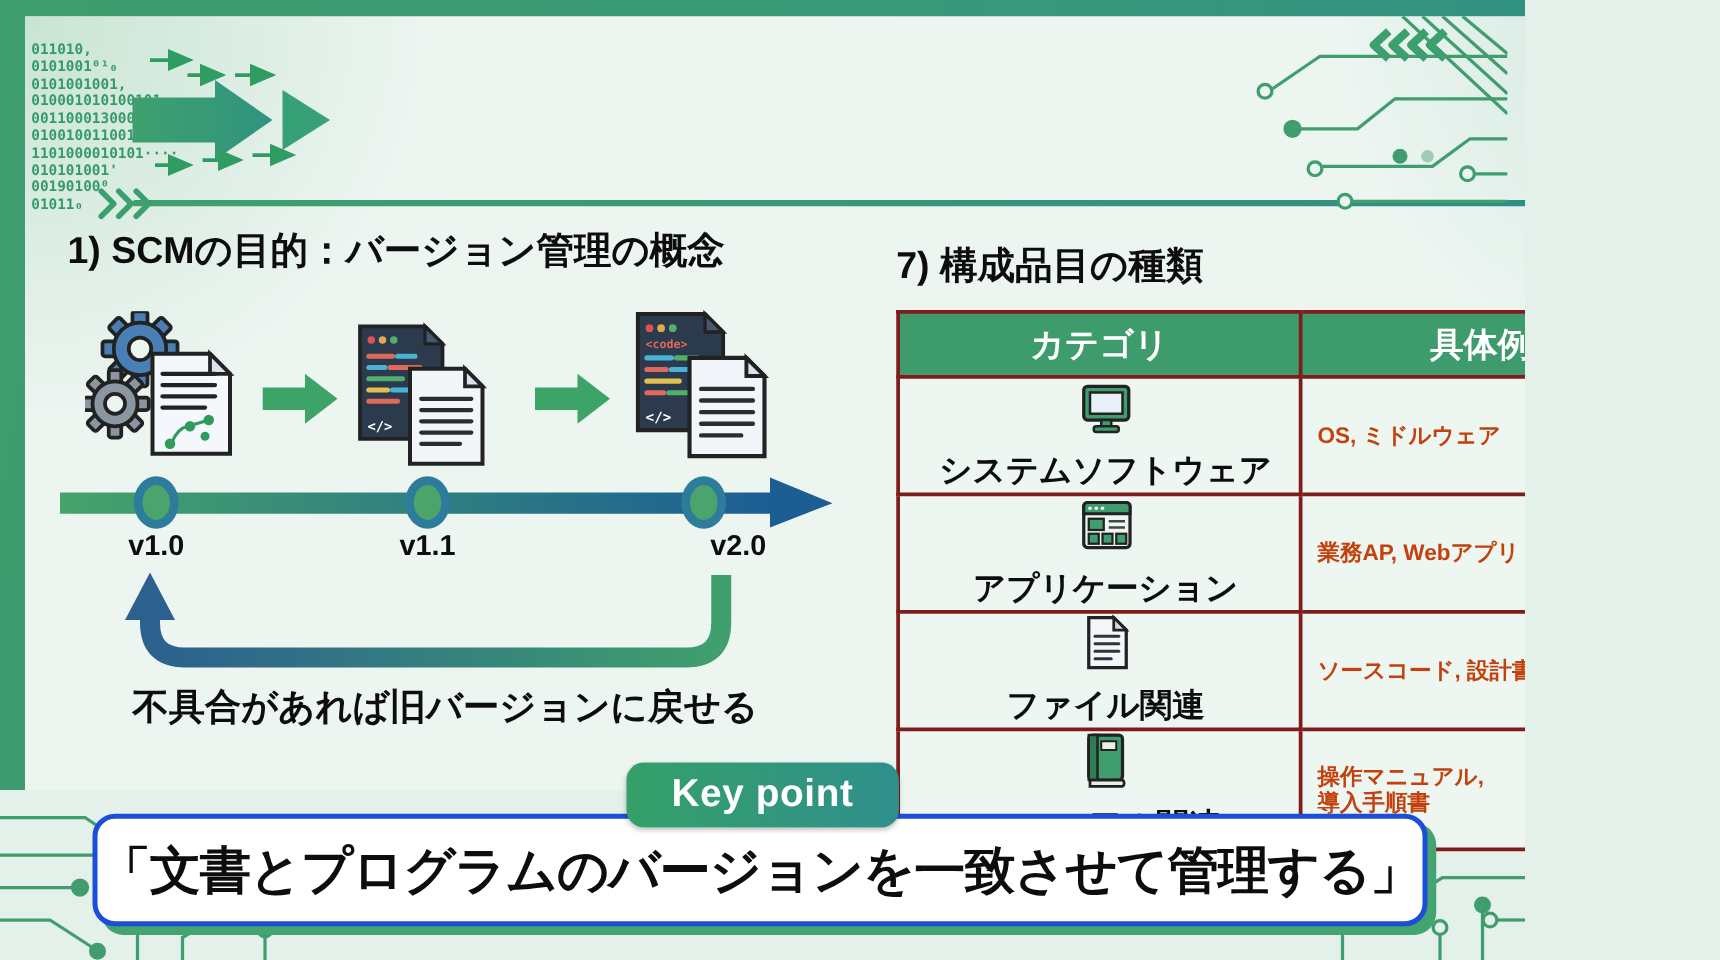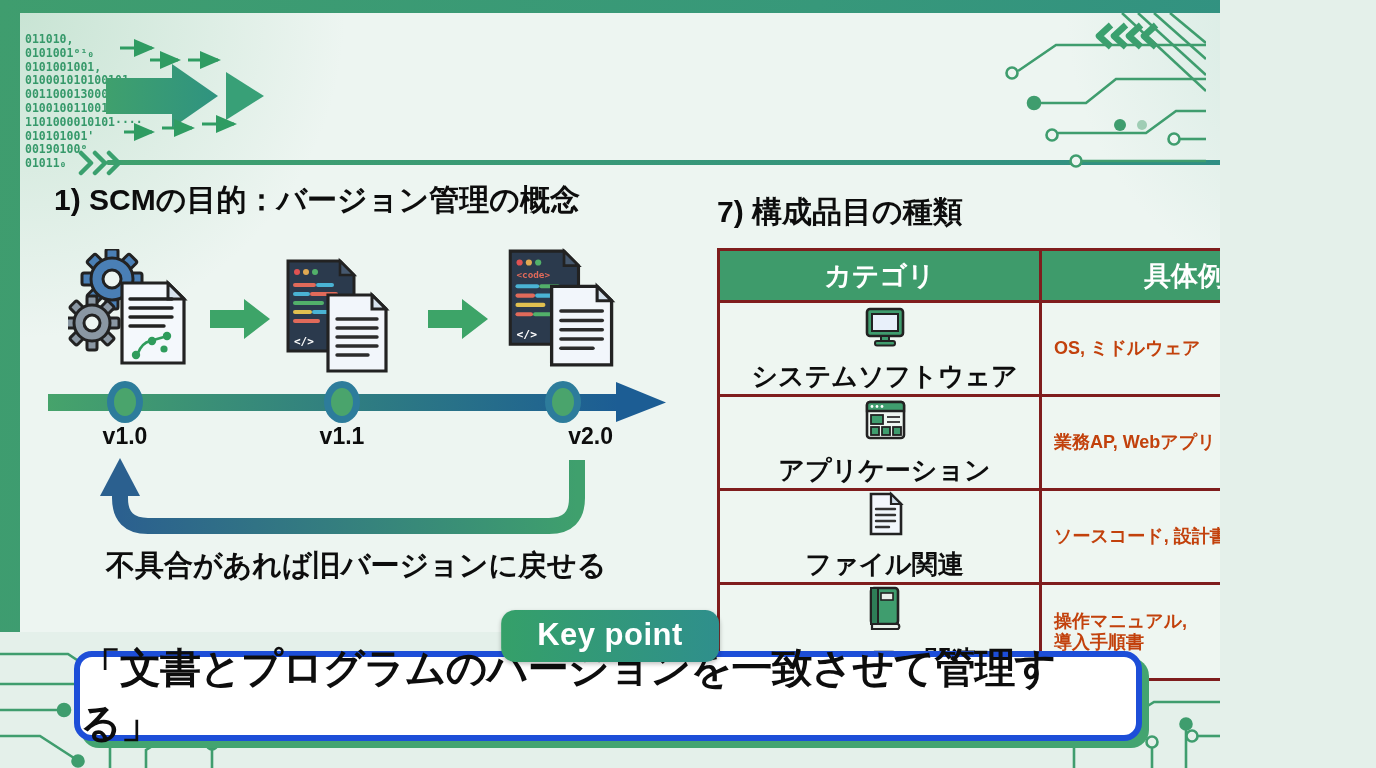--- a/index.html
+++ b/index.html
@@ -59,21 +59,21 @@
   .ticon { display:inline-flex; flex:0 0 auto; }
 
   
   .footer-band { position:absolute; left:0; top:632px; width:1376px; height:136px; background:#e4f0ea; }
   .keypoint-badge { position:absolute; left:50%; transform:translateX(-50%); top:610px;
                     padding:7px 36px 9px; border-radius:14px; z-index:4;
                     background:linear-gradient(90deg,#35a069,#2f8f8c);
                     color:#ffffff; font-size:31px; font-weight:bold; letter-spacing:.5px;
                     box-shadow:0 2px 4px rgba(0,0,0,.25); }
   .keypoint-box { position:absolute; left:74px; right:78px; top:651px; height:90px; z-index:3;
-                  background:#ffffff; border:6px solid #1d4ed8; border-radius:18px;
+                  background:#ffffff; border:4px solid #1d4ed8; border-radius:18px;
                   box-shadow:7px 7px 0 #43a470;
                   display:flex; align-items:center; justify-content:center; }
   .keypoint-text { font-size:41px; font-weight:bold; color:#0d0d0d; letter-spacing:-1px; }
 
   
   .circuit { position:absolute; z-index:1; }
   #circuit-tr { right:14px; top:13px; }
   #circuit-bl { left:0; bottom:0; }
   #circuit-br { right:0; bottom:0; }
 </style>

